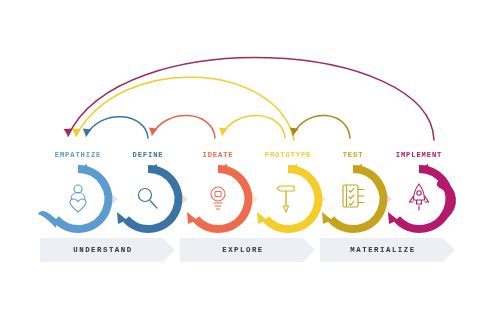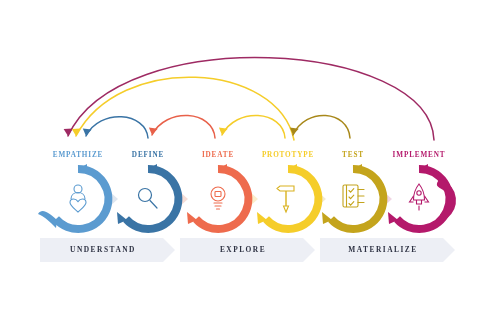--- a/index.html
+++ b/index.html
@@ -6,21 +6,21 @@
     margin: 0;
     padding: 0;
     background: #ffffff;
   }
   #canvas {
     position: relative;
     width: 496px;
     height: 309px;
     background: #ffffff;
     overflow: hidden;
-    font-family: Liberation Serif, serif;
+    font-family: Liberation Mono, monospace;
   }
   #diagram-svg {
     position: absolute;
     left: 0;
     top: 0;
     width: 496px;
     height: 309px;
   }
   .stage-label {
     font-size: 7.2px;

